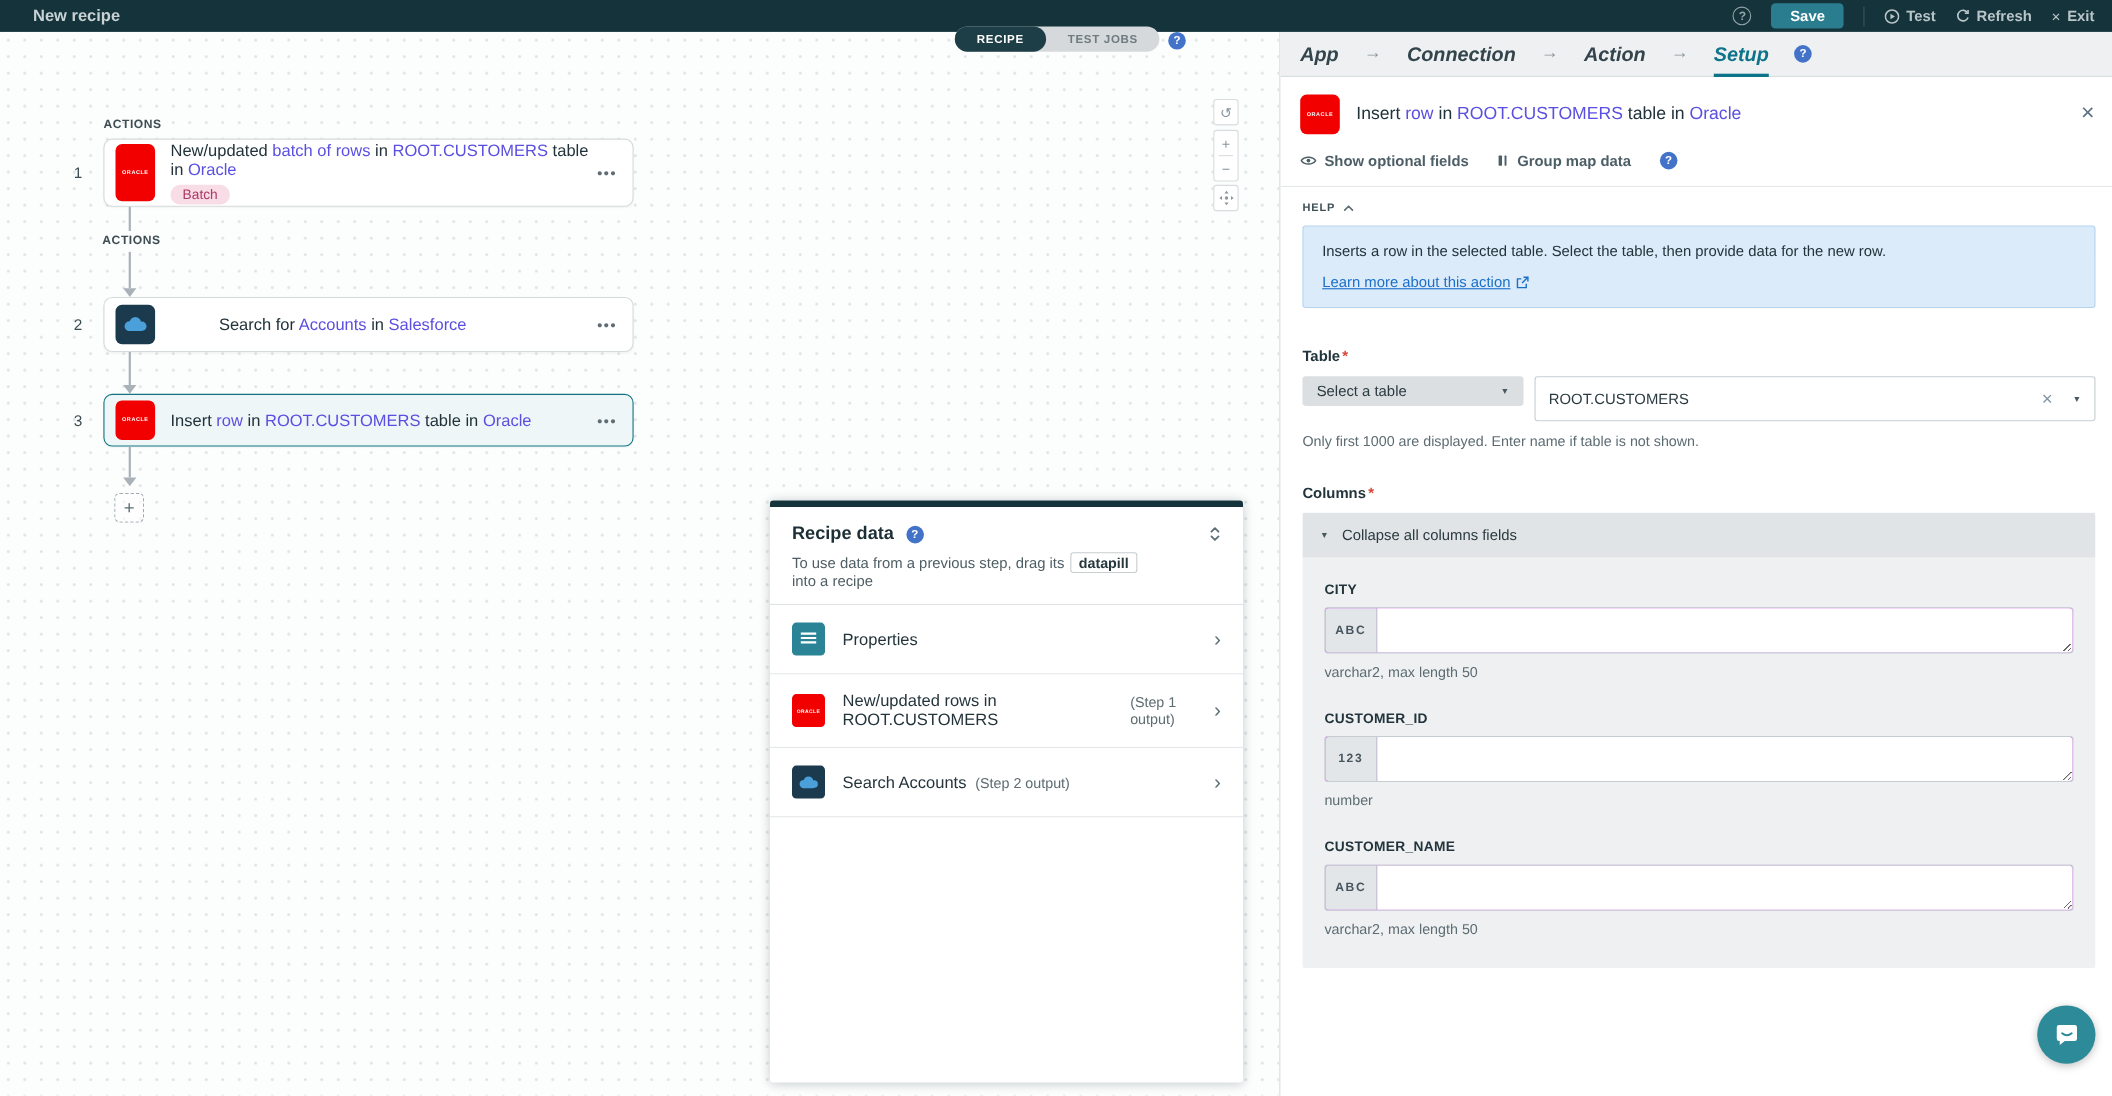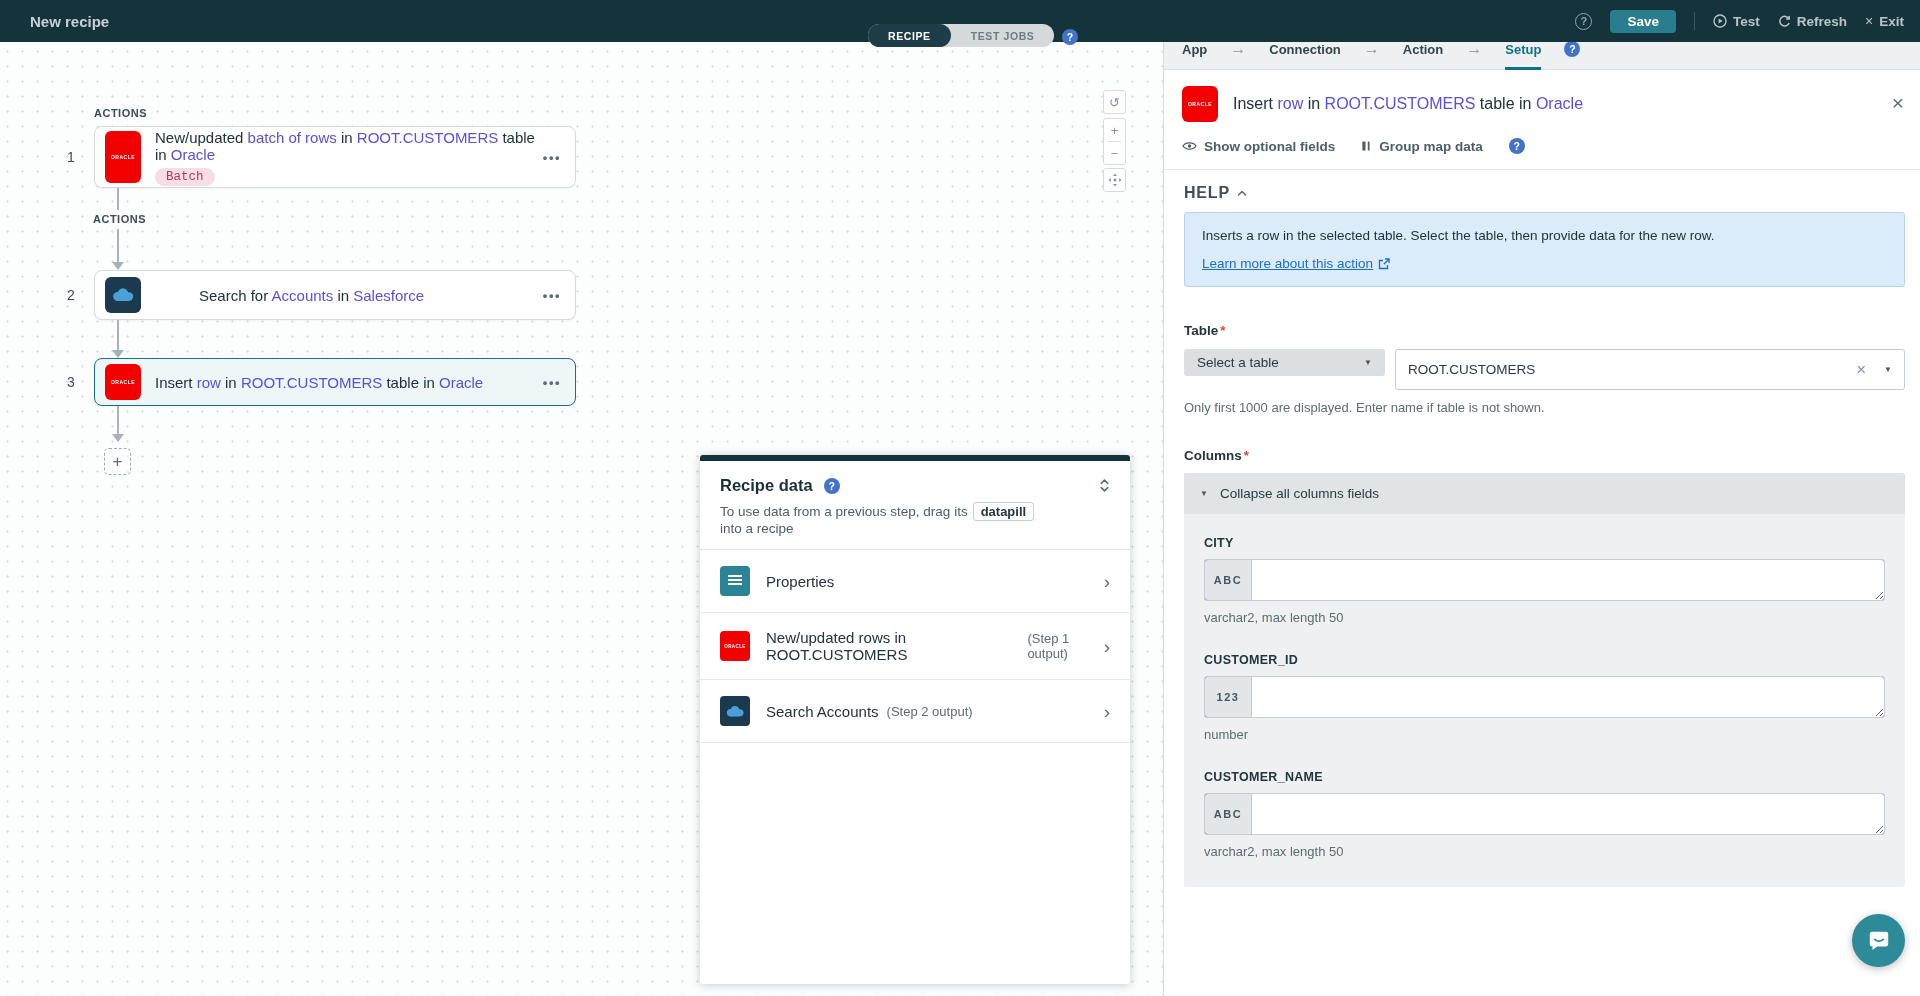--- a/index.html
+++ b/index.html
@@ -5,21 +5,21 @@
   :root{
     --brand-dark:#15333b; --accent-teal:#2a7d8e; --setup-teal:#0d7389;
     --link-purple:#5a4fe0; --oracle-red:#f20000; --sf-navy:#1b3a4e;
     --help-blue:#4273c8; --badge-bg:#f8dce6; --badge-text:#ad3a66;
     --link-blue:#1a6fc9;
   }
   *{box-sizing:border-box;margin:0;padding:0;}
   html,body{width:1920px;height:996px;overflow:hidden;font-family:"Liberation Sans",sans-serif;background:#fff;}
 
   
-  .topbar{position:absolute;left:0;top:0;width:1920px;height:42px;background:var(--brand-dark);display:flex;align-items:center;z-index:30;}
+  .topbar{position:absolute;left:0;top:0;width:1920px;height:29px;background:var(--brand-dark);display:flex;align-items:center;z-index:30;}
   .topbar-title{margin-left:30px;color:#c8d2d4;font-size:15px;font-weight:bold;}
   .topbar-right{margin-left:auto;display:flex;align-items:center;gap:18px;padding-right:16px;}
   .tb-help{width:17px;height:17px;border-radius:50%;border:1.5px solid #93a5aa;color:#93a5aa;font-size:11px;font-weight:bold;display:flex;align-items:center;justify-content:center;cursor:pointer;}
   .save-btn{background:var(--accent-teal);color:#fff;font-size:13.5px;font-weight:bold;border:none;border-radius:4px;padding:4px 17px;height:23px;line-height:15px;cursor:pointer;}
   .tb-divider{width:1px;height:18px;background:#3c545c;}
   .tb-item{display:flex;align-items:center;gap:6px;color:#b9c5c8;font-size:13.5px;font-weight:bold;cursor:pointer;}
   .tb-item .gl{font-size:14px;font-weight:normal;}
 
   
   .canvas{position:absolute;left:0;top:29px;width:1163px;height:967px;background:#fcfdfd;
@@ -38,21 +38,21 @@
 
   .step-card{position:absolute;left:94px;width:482px;background:#fff;border:1px solid #d5dadc;border-radius:8px;display:flex;align-items:center;padding:0 14px 0 10px;cursor:pointer;box-shadow:0 1px 2px rgba(20,40,50,0.04);}
   .step-card.selected{border:1.5px solid #117484;background:#eef6f7;}
   .app-icon{flex:none;border-radius:6px;display:flex;align-items:center;justify-content:center;}
   .oracle-tile{background:var(--oracle-red);}
   .oracle-tile span{color:#fff;font-size:5px;font-weight:bold;letter-spacing:0.5px;}
   .sf-tile{background:var(--sf-navy);}
   .step-body{margin-left:14px;flex:1;min-width:0;}
   .step-title{font-size:15px;color:#21323a;}
   .lnk{color:var(--link-purple);cursor:pointer;}
-  .badge{display:inline-block;margin-top:5px;background:var(--badge-bg);color:var(--badge-text);font-size:12.5px;padding:2px 11px;border-radius:11px;font-family:Liberation Mono, monospace;}
+  .badge{display:inline-block;margin-top:5px;background:var(--badge-bg);color:var(--badge-text);font-size:12.5px;padding:2px 11px;border-radius:11px;}
   .more{margin-left:auto;color:#5d6d73;font-size:13px;font-weight:bold;letter-spacing:1.5px;cursor:pointer;}
 
   .vline{position:absolute;left:117px;width:2px;background:#a9b2b8;}
   .ahead{position:absolute;left:112px;width:0;height:0;border-left:6px solid transparent;border-right:6px solid transparent;border-top:8px solid #a9b2b8;}
   .plus-box{position:absolute;left:104px;top:419px;width:27px;height:27px;border:1.5px dashed #a0abb1;border-radius:5px;display:flex;align-items:center;justify-content:center;color:#5d6d73;font-size:17px;cursor:pointer;background:rgba(255,255,255,.6);}
 
   
   .zctl{position:absolute;left:1103px;width:23px;background:#fff;border:1px solid #d8dcdf;border-radius:3px;color:#8795a0;display:flex;flex-direction:column;align-items:center;cursor:pointer;}
   .zctl .zbtn{width:100%;height:22px;display:flex;align-items:center;justify-content:center;font-size:13px;cursor:pointer;}
   .zctl .zsep{width:13px;height:1px;background:#d8dcdf;}
@@ -68,31 +68,31 @@
   .pill-box{border:1px solid #c8cdd0;background:#fff;border-radius:3px;padding:1px 7px;margin:0 5px;font-weight:bold;color:#27373e;font-size:13px;}
   .rd-row{display:flex;align-items:center;padding:16px 20px;border-bottom:1px solid #e5e8ea;cursor:pointer;}
   .rd-ic{width:30px;height:30px;border-radius:4px;flex:none;display:flex;align-items:center;justify-content:center;}
   .rd-label{margin-left:16px;font-size:15px;color:#24343b;}
   .rd-meta{margin-left:8px;font-size:13px;color:#5d6c72;}
   .rd-chev{margin-left:auto;color:#5d6c72;font-size:19px;line-height:1;}
 
   
   .rpanel{position:absolute;left:1163px;top:29px;width:757px;height:967px;background:#fff;border-left:1px solid #d7dcde;overflow:hidden;}
   .crumbbar{height:41px;background:#eef0f2;border-bottom:1px solid #d9dee0;display:flex;align-items:center;padding-left:18px;gap:23px;}
-  .crumb{font-size:13px;font-weight:bold;color:#33454c;height:41px;display:flex;align-items:center;cursor:pointer;border-bottom:3px solid transparent;padding-top:3px;}
+  .crumb{font-size:18px;font-weight:bold;color:#33454c;height:41px;display:flex;align-items:center;cursor:pointer;border-bottom:3px solid transparent;padding-top:3px;font-style:italic;}
   .crumb.active{color:var(--setup-teal);border-bottom:3px solid var(--setup-teal);}
   .crumb-arrow{color:#8b979c;font-size:16px;}
   .ptitle-row{display:flex;align-items:center;padding:16px 18px 8px 18px;position:relative;}
   .ptitle{margin-left:15px;font-size:16px;color:#21323a;}
   .pclose{position:absolute;right:16px;top:22px;color:#5b7083;font-size:21px;line-height:1;cursor:pointer;}
   .meta-row{display:flex;align-items:center;gap:26px;padding:8px 18px 15px 18px;}
   .meta-item{display:flex;align-items:center;gap:7px;font-size:13.5px;font-weight:bold;color:#4d5f66;cursor:pointer;}
   .panel-div{border-bottom:1px solid #e4e8ea;}
   .pcontent{padding:0 15px 0 20px;}
-  .help-row{margin-top:14px;display:flex;align-items:center;gap:7px;font-size:16px;font-weight:bold;letter-spacing:0.8px;color:#3e4f56;cursor:pointer;}
+  .help-row{margin-top:14px;display:flex;align-items:center;gap:7px;font-size:10px;font-weight:bold;letter-spacing:0.8px;color:#3e4f56;cursor:pointer;}
   .help-box{margin-top:10px;background:#dcebf9;border:1px solid #b5d3ef;border-radius:3px;padding:15px 17px;}
   .help-text{font-size:13.5px;color:#22333b;}
   .help-link-row{margin-top:13px;display:flex;align-items:center;gap:5px;}
   .help-link{font-size:13.5px;color:var(--link-blue);text-decoration:underline;cursor:pointer;}
   .fld-label{font-size:13.5px;font-weight:bold;color:#22343c;}
   .req{color:#d9453a;margin-left:2px;font-weight:bold;}
   .table-label{margin-top:36px;}
   .table-row{margin-top:11px;display:flex;}
   .sel-btn{width:201px;height:27px;background:#dcdfe2;border-radius:3px;display:flex;align-items:center;padding:0 13px;cursor:pointer;flex:none;}
   .sel-btn .sel-txt{font-size:13.5px;color:#2a3a40;}

